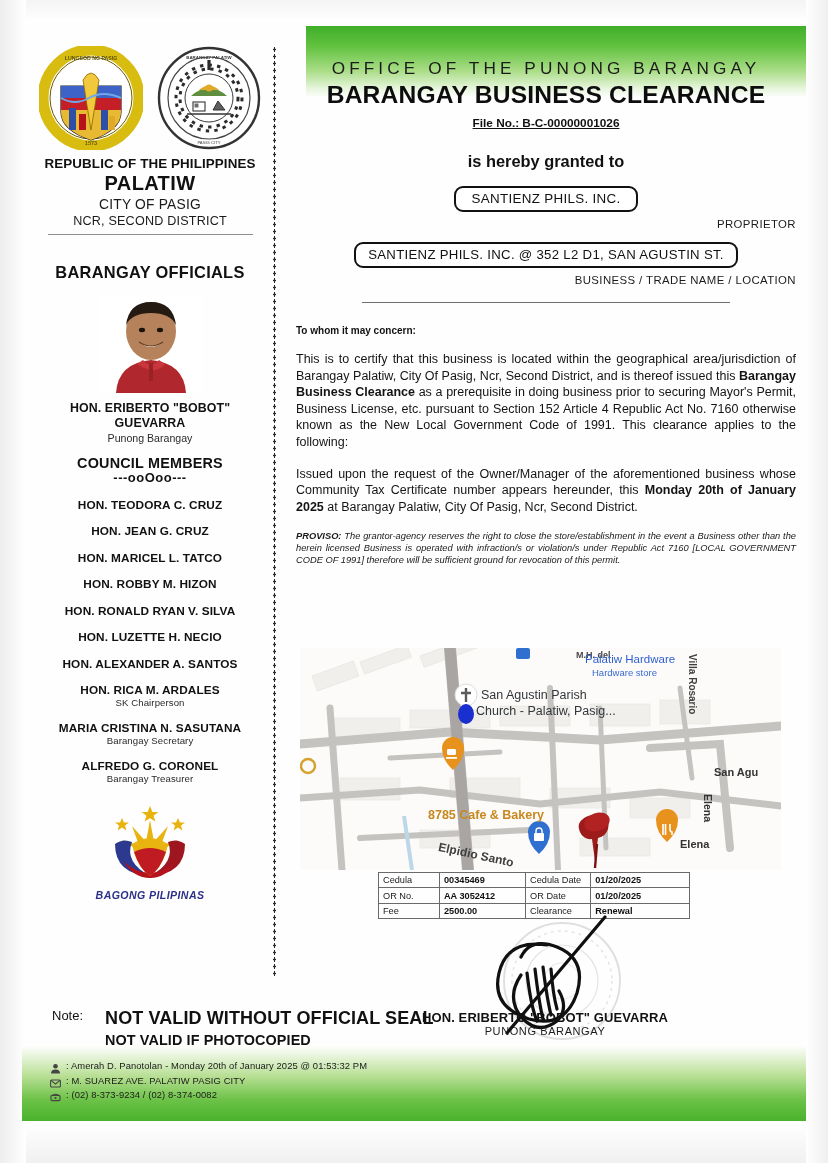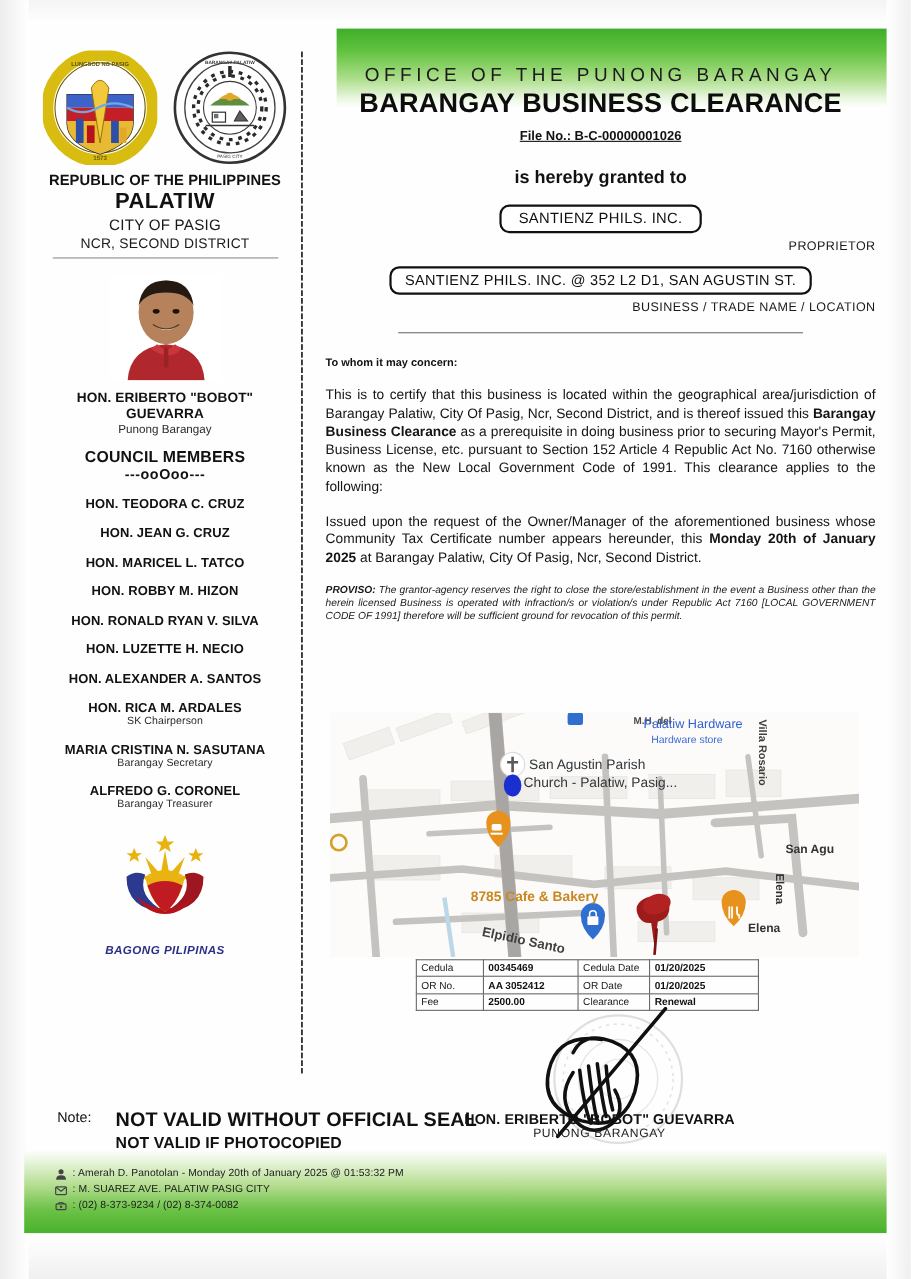--- a/index.html
+++ b/index.html
@@ -73,21 +73,21 @@
 
   .member { text-align:center; font-size:11.8px; font-weight:bold; color:#111;
       margin-top:12.5px; letter-spacing:.1px;}
   .member-sub { text-align:center; font-size:9.6px; font-weight:normal; color:#2a2a2a;
       margin-top:0px; letter-spacing:.1px;}
   .staff { text-align:center; font-size:11.8px; font-weight:bold; color:#111;
       margin-top:13px; letter-spacing:.1px;}
 
   .bp-wrap { display:flex; flex-direction:column; align-items:center; margin-top:16px; }
   .bp-caption { font-size:10.6px; font-weight:bold; font-style:italic; color:#2b2f86;
-      letter-spacing:.4px; margin-top:17px; }
+      letter-spacing:.4px; margin-top:1px; }
 
   
   .right-col { position:absolute; left:296px; top:58px; width:500px; }
   .hdr-office { text-align:center; font-size:17.2px; color:#1b1b1b; letter-spacing:4.1px;
       font-weight:500; }
   .hdr-title { text-align:center; font-size:24.6px; font-weight:bold; color:#0d0d0d;
       letter-spacing:.2px; margin-top:2px; }
   .hdr-file { text-align:center; font-size:11.8px; font-weight:bold; color:#111; margin-top:7px;text-decoration:underline; }
   .hdr-granted { text-align:center; font-size:16.4px; font-weight:bold; color:#111; margin-top:22px;}
 
@@ -207,20 +207,21 @@
     </div>
 
     <div class="rep-block">
       <div class="rep-line1">REPUBLIC OF THE PHILIPPINES</div>
       <div class="rep-line2">PALATIW</div>
       <div class="rep-line3">CITY OF PASIG</div>
       <div class="rep-line4">NCR, SECOND DISTRICT</div>
       <div class="rule"></div>
     </div>
 
+    <div class="officials-title">BARANGAY OFFICIALS</div>
 
     <div class="photo-wrap">
       <div class="photo">
         <svg width="103" height="96" viewBox="0 0 103 96">
           <rect width="103" height="96" fill="#ffffff"></rect>
           <ellipse cx="52" cy="34" rx="25" ry="29" fill="#b5825c"></ellipse>
           <path d="M27 28 q3 -23 25 -23 q22 0 25 23 q-6 -12 -25 -12 q-19 0 -25 12 z" fill="#241a12"></path>
           <ellipse cx="43" cy="33" rx="3.1" ry="2.2" fill="#1a1208"></ellipse>
           <ellipse cx="61" cy="33" rx="3.1" ry="2.2" fill="#1a1208"></ellipse>
           <path d="M40 45 q12 8 24 0 q-12 10 -24 0 z" fill="#ffffff"></path>

